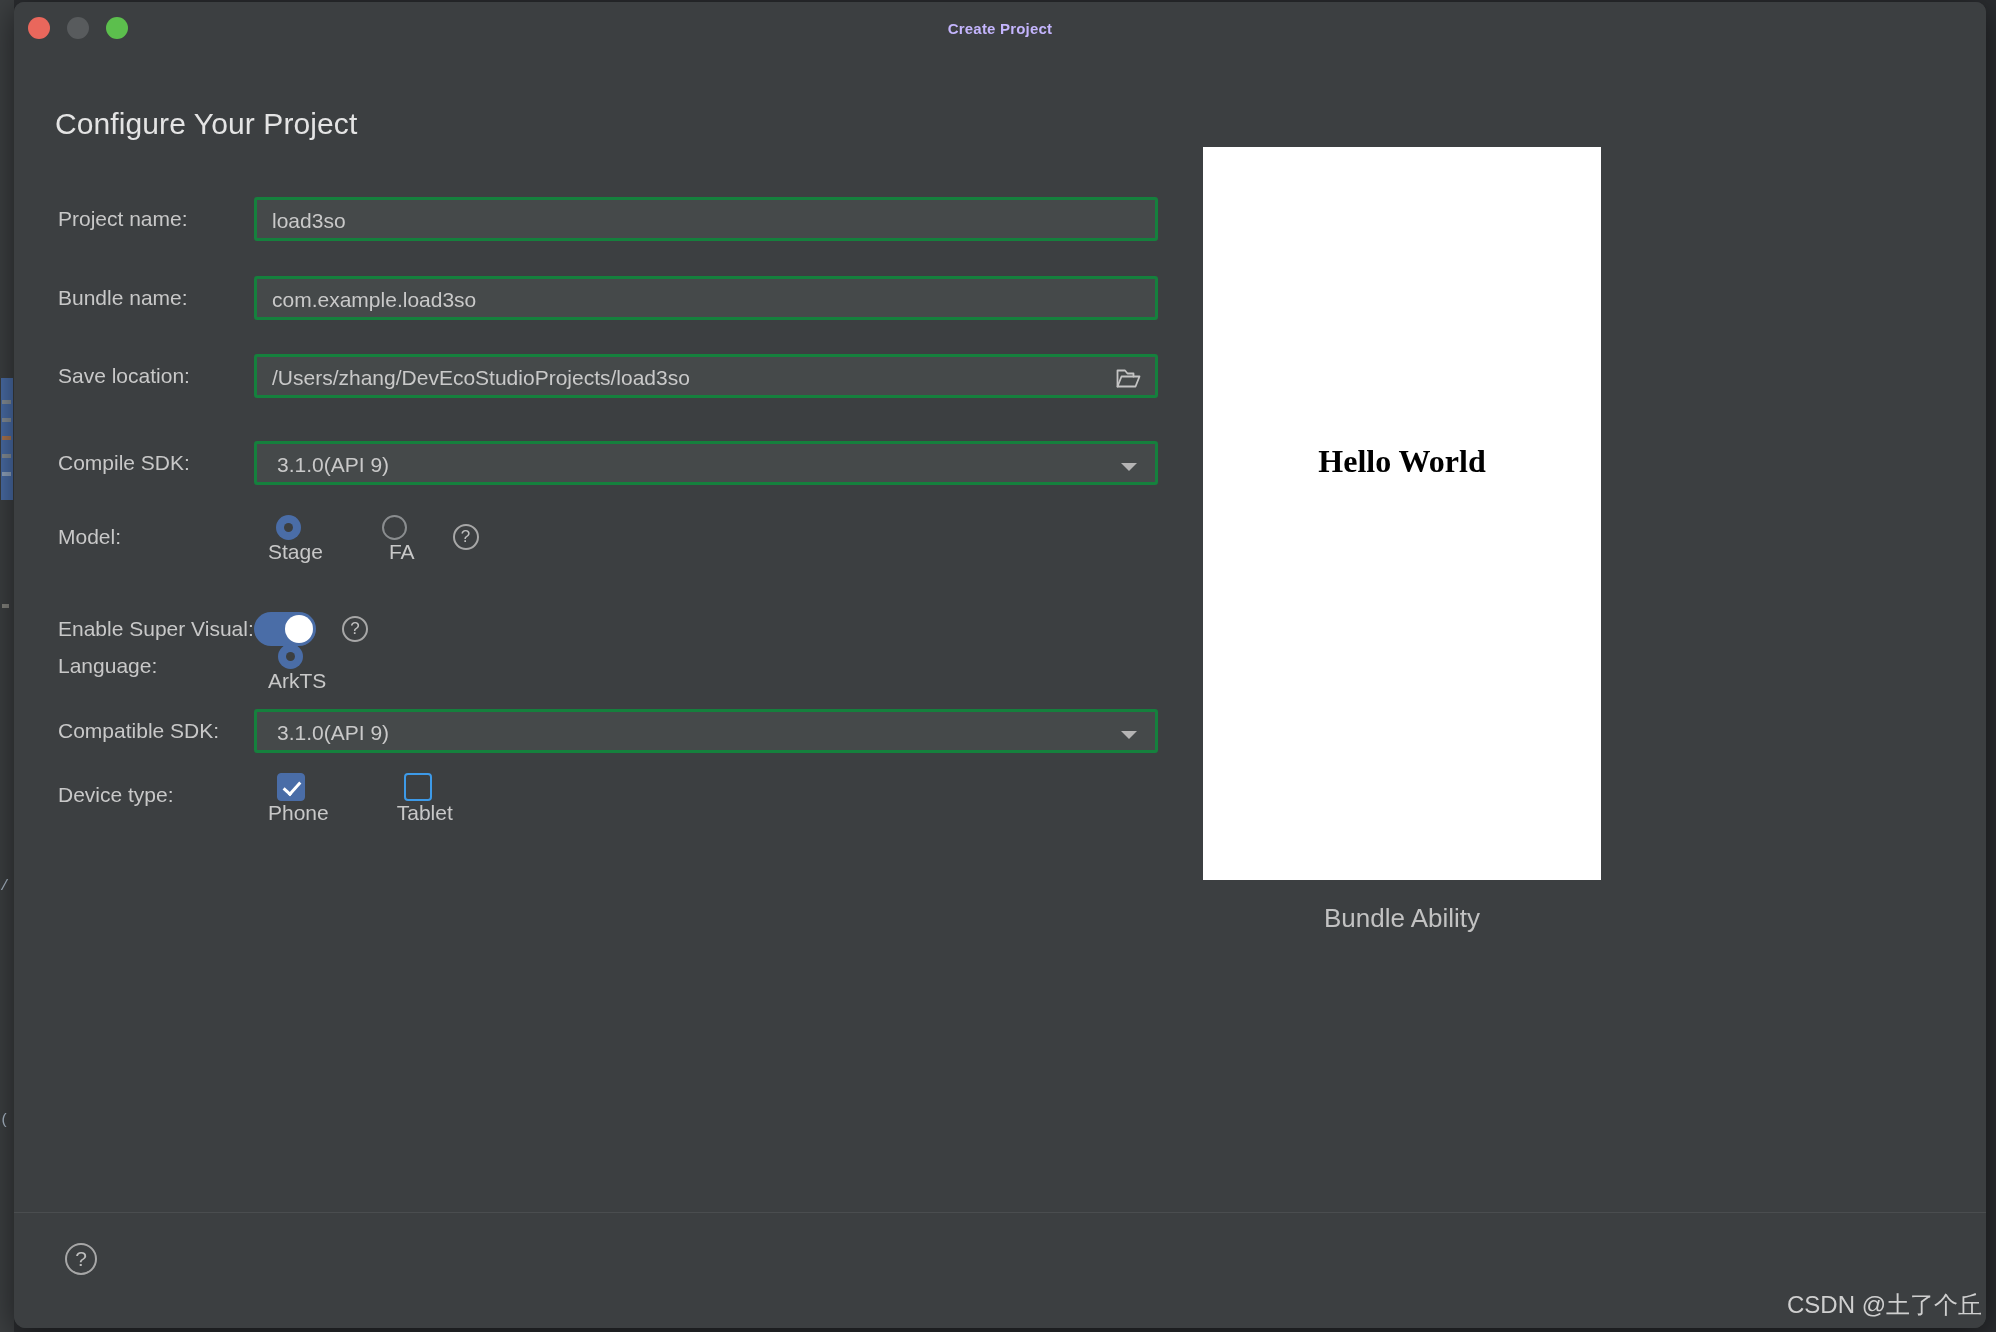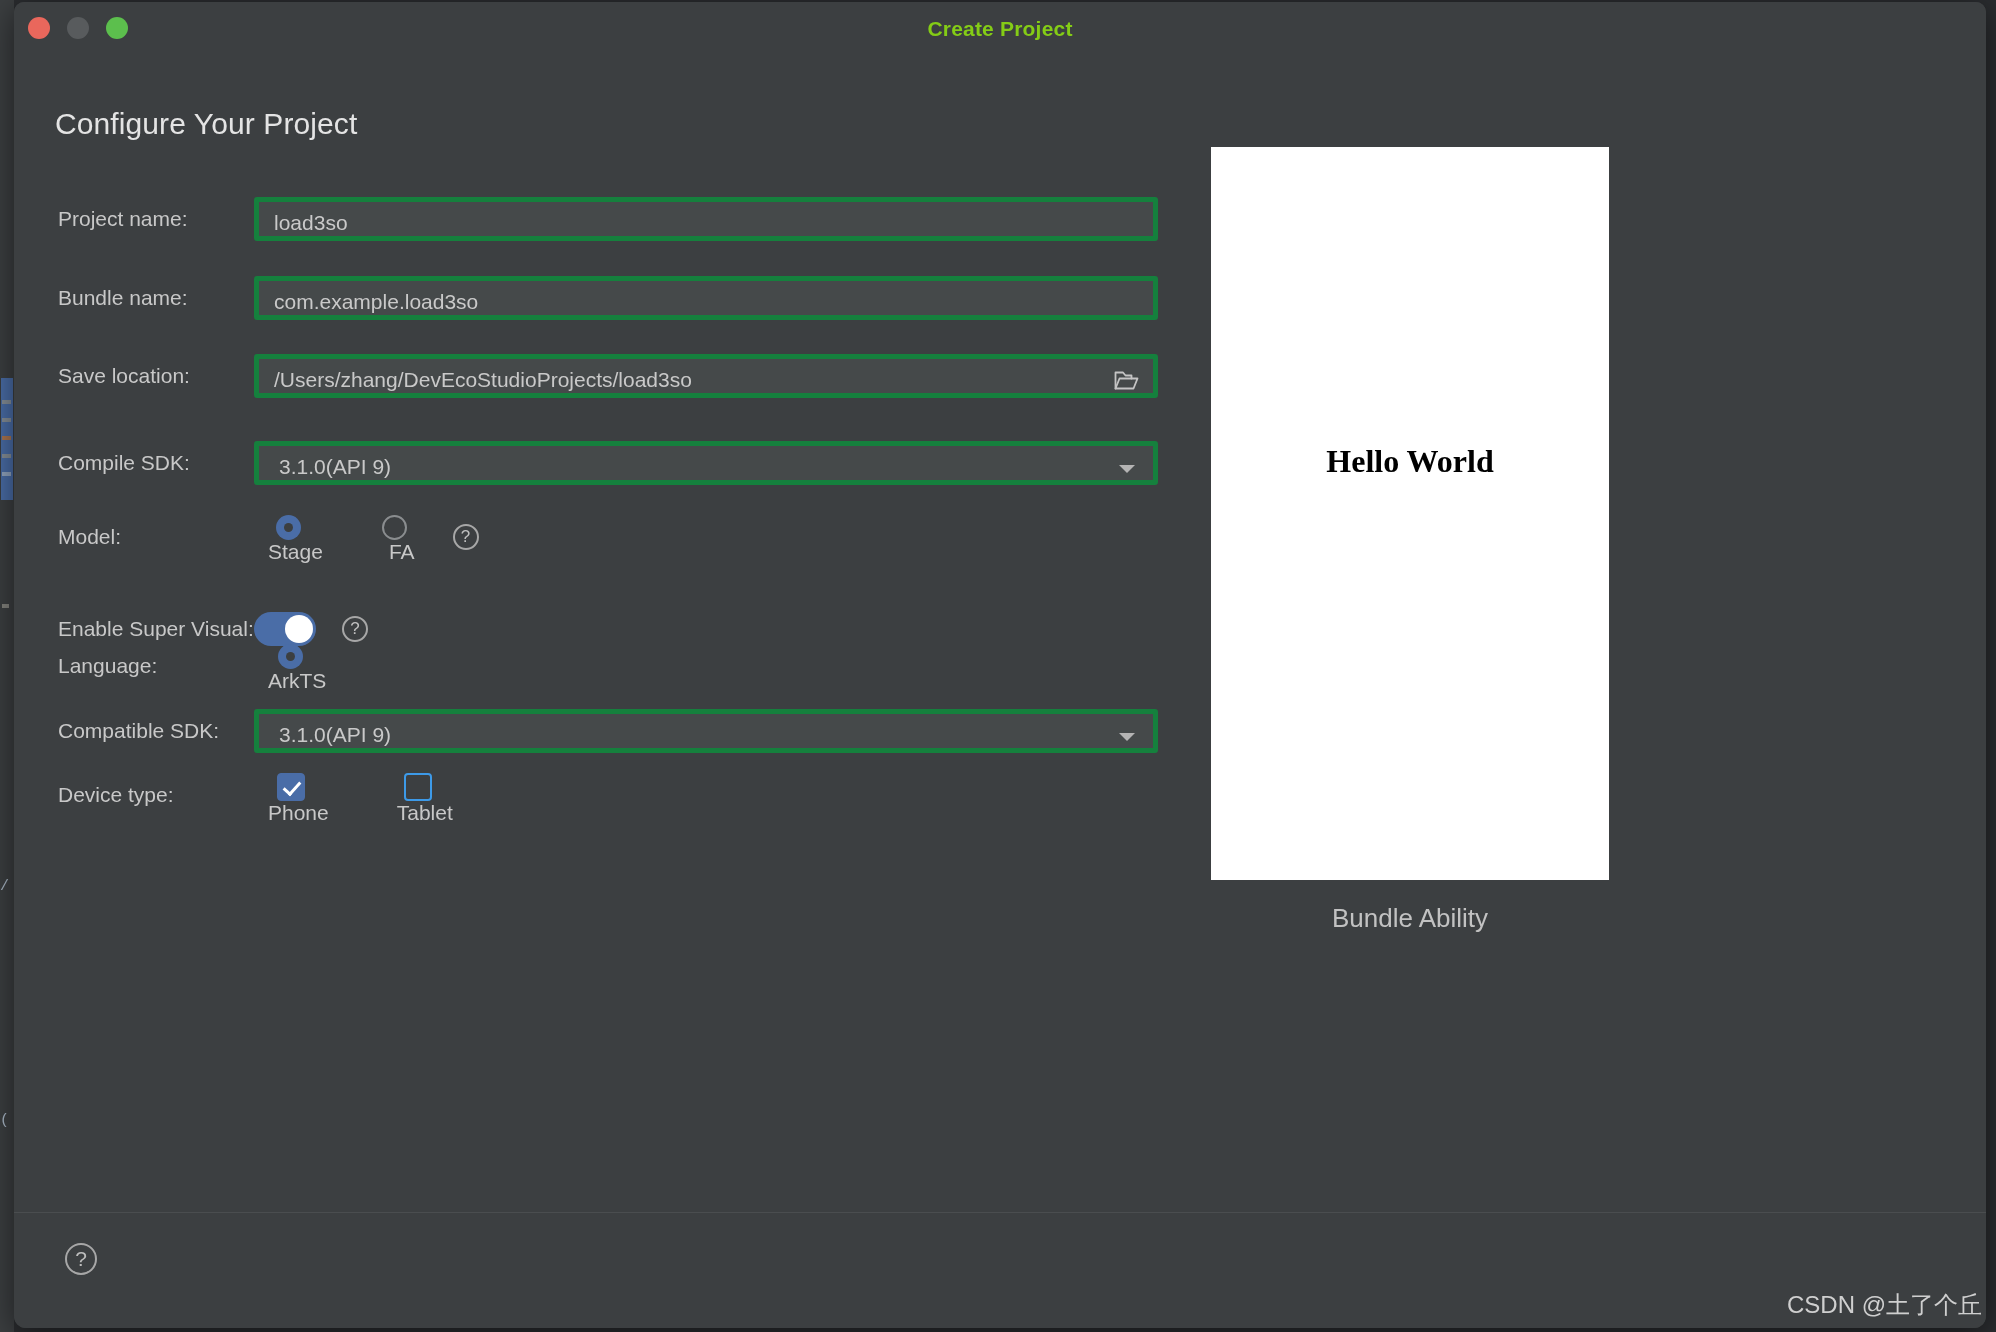--- a/index.html
+++ b/index.html
@@ -84,22 +84,22 @@
   }
   .light.close  { background: #e9675c; }
   .light.min    { background: #585b5d; }
   .light.zoom   { background: #5cbf4d; }
   #window-title {
     position: absolute;
     left: 0; top: 0;
     width: 1972px;
     line-height: 53px;
     text-align: center;
-    color: #84cc16;
-    font-size: 21px;
+    color: #c4b5fd;
+    font-size: 15px;
     font-weight: bold;
     letter-spacing: .2px;
   }
 
   
   #body {
     position: absolute;
     left: 0; top: 53px;
     width: 1972px;
     height: 1157px;
@@ -133,21 +133,21 @@
     font-size: 21px;
     white-space: nowrap;
   }
   .field {
     position: absolute;
     left: 240px;
     top: 0;
     width: 904px;
     height: 44px;
     background: #45494a;
-    border: 5px solid #15803d;
+    border: 3px solid #15803d;
     border-radius: 3px;
     box-sizing: border-box;
   }
   .field-text {
     position: absolute;
     left: 15px; top: 0;
     height: 42px; line-height: 42px;
     color: #c9c9c9;
     font-size: 21px;
     white-space: nowrap;
@@ -256,21 +256,20 @@
     transform: rotate(42deg);
   }
 
   
   #preview {
     position: absolute;
     left: 1189px;
     top: 92px;
     width: 398px;
     height: 780px;
-    margin-left: 8px;
   }
   #phone {
     position: absolute;
     left: 0; top: 0;
     width: 398px; height: 733px;
     background: #ffffff;
   }
   #phone-text {
     position: absolute;
     left: 0;

